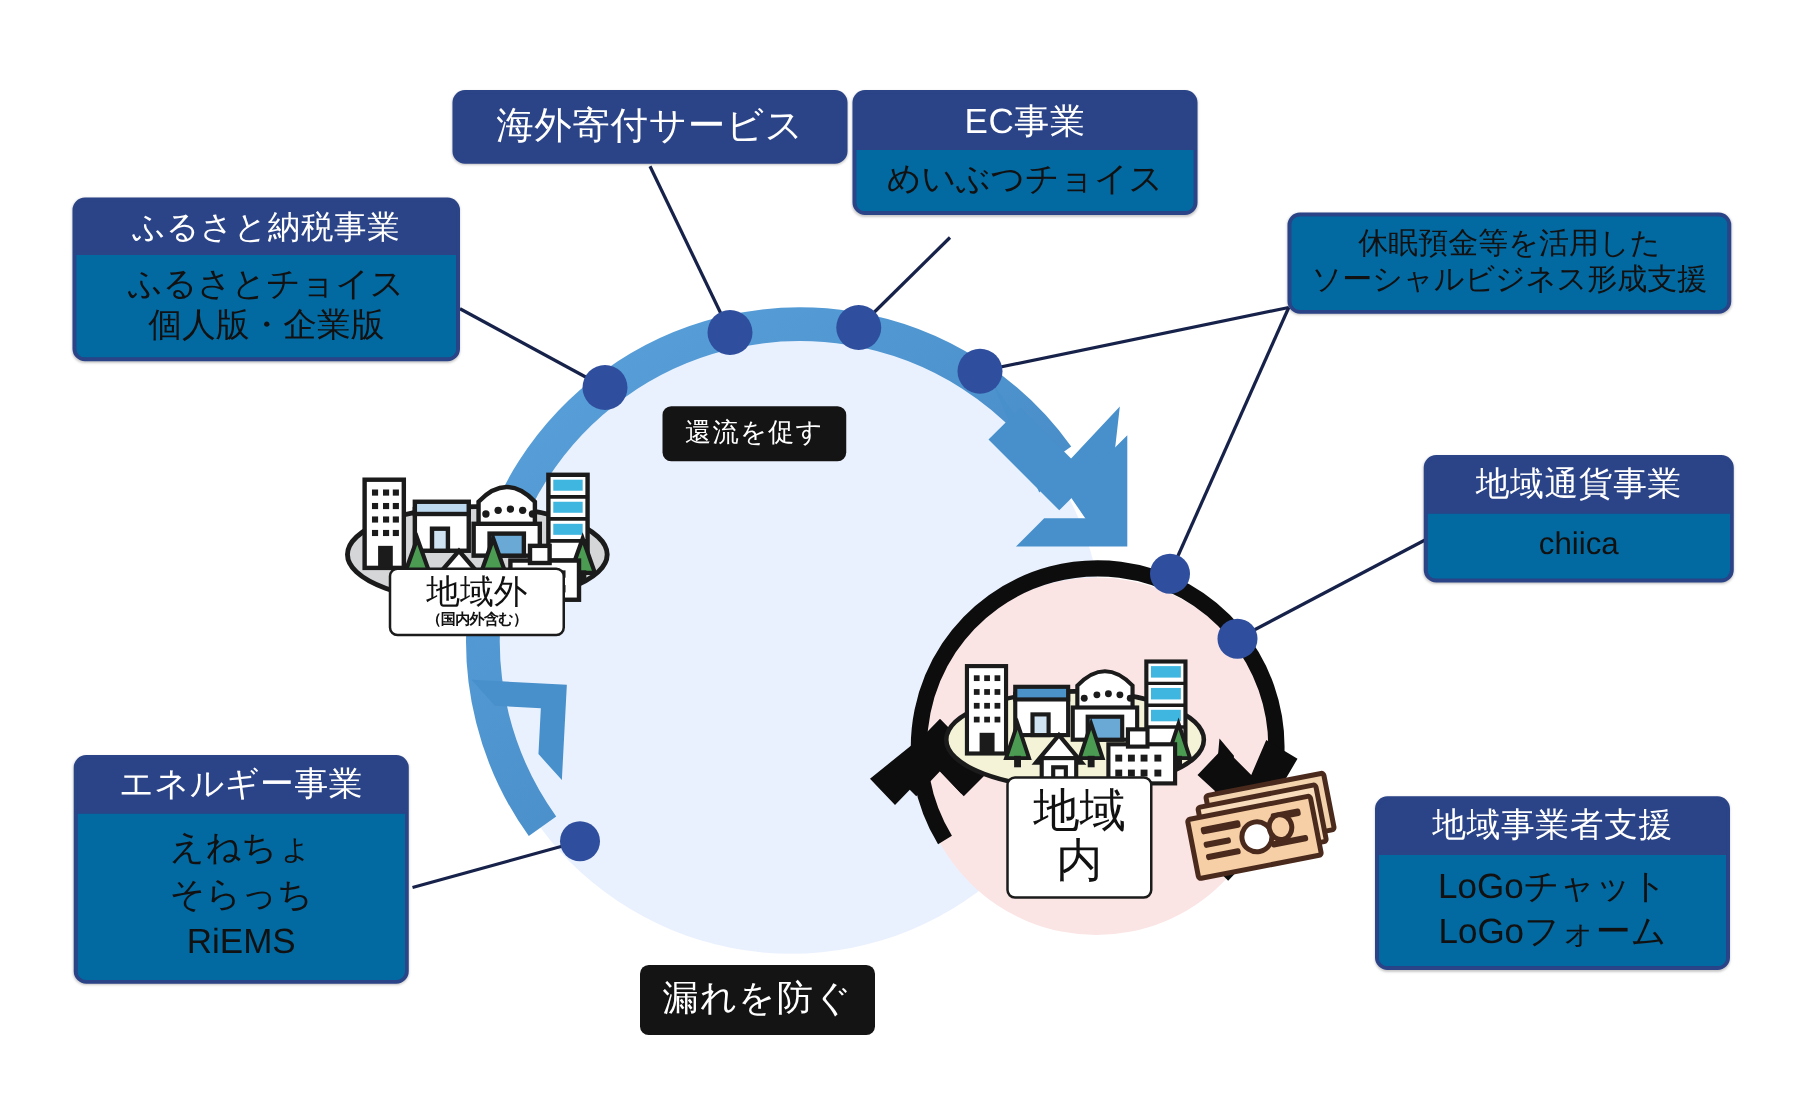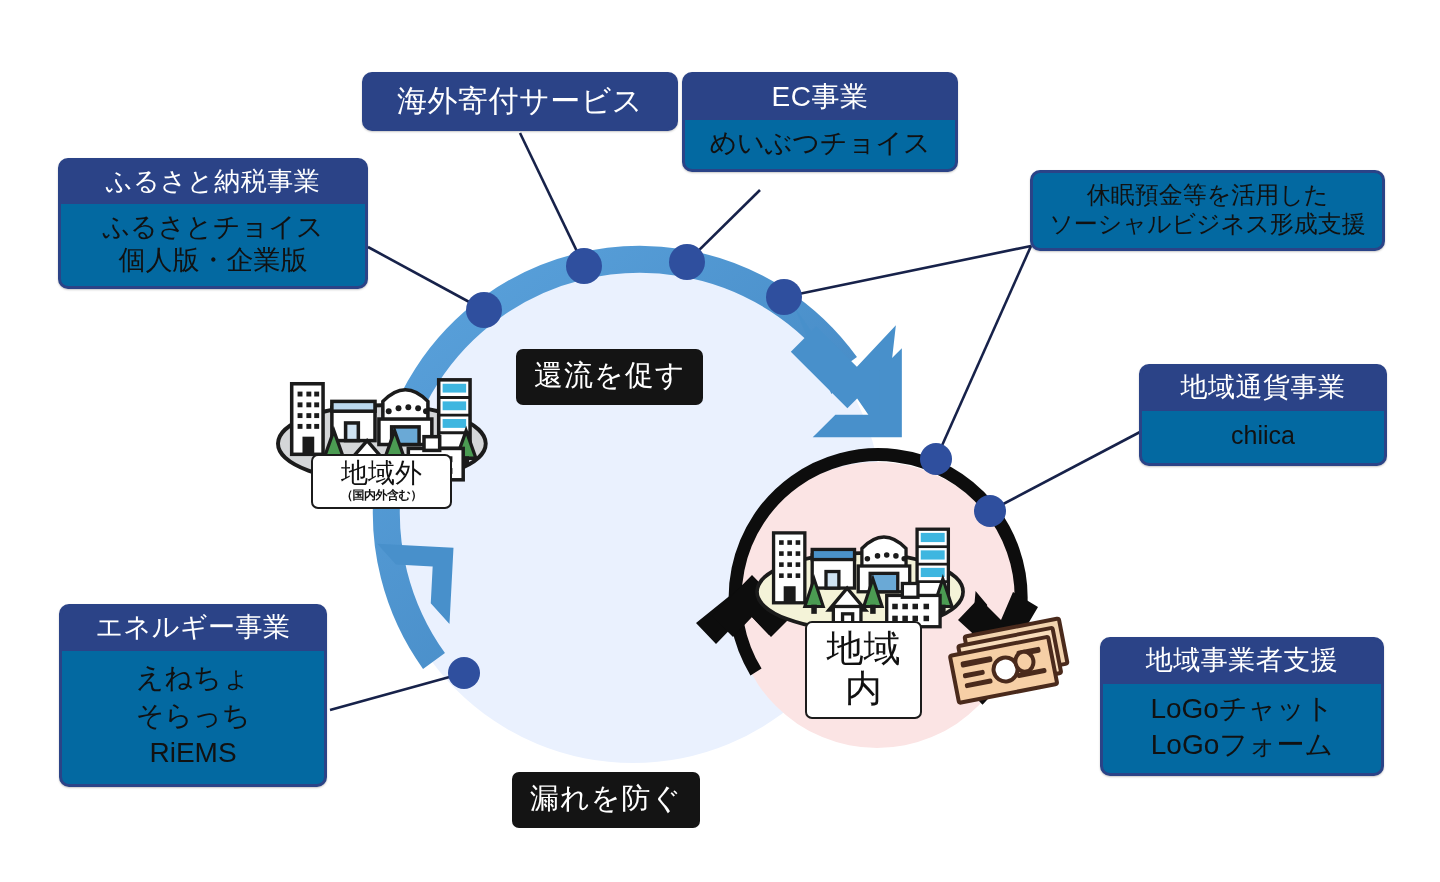--- a/index.html
+++ b/index.html
@@ -381,21 +381,21 @@
 
   <div class="card" style="left:59px; top:604px; width:268px; font-size:27px;">
     <div class="card-head">エネルギー事業</div>
     <div class="card-body" style="font-size:28px; line-height:1.35; padding:8px 10px 12px;">
       <div>えねちょ</div>
       <div>そらっち</div>
       <div>RiEMS</div>
     </div>
   </div>
 
-  <div class="ribbon" style="left:516px; top:325px; font-size:29px;margin-top:24px;">
+  <div class="ribbon" style="left:530px; top:325px; font-size:21px;">
     <span>還流を促す</span>
   </div>
 
   <div class="ribbon" style="left:512px; top:772px; font-size:29px;">
     <span>漏れを防ぐ</span>
   </div>
 
   <div class="plate" style="left:311px; top:454px; width:141px; font-size:27px;">
     <span>地域外</span>
     <span class="sub">（国内外含む）</span>

